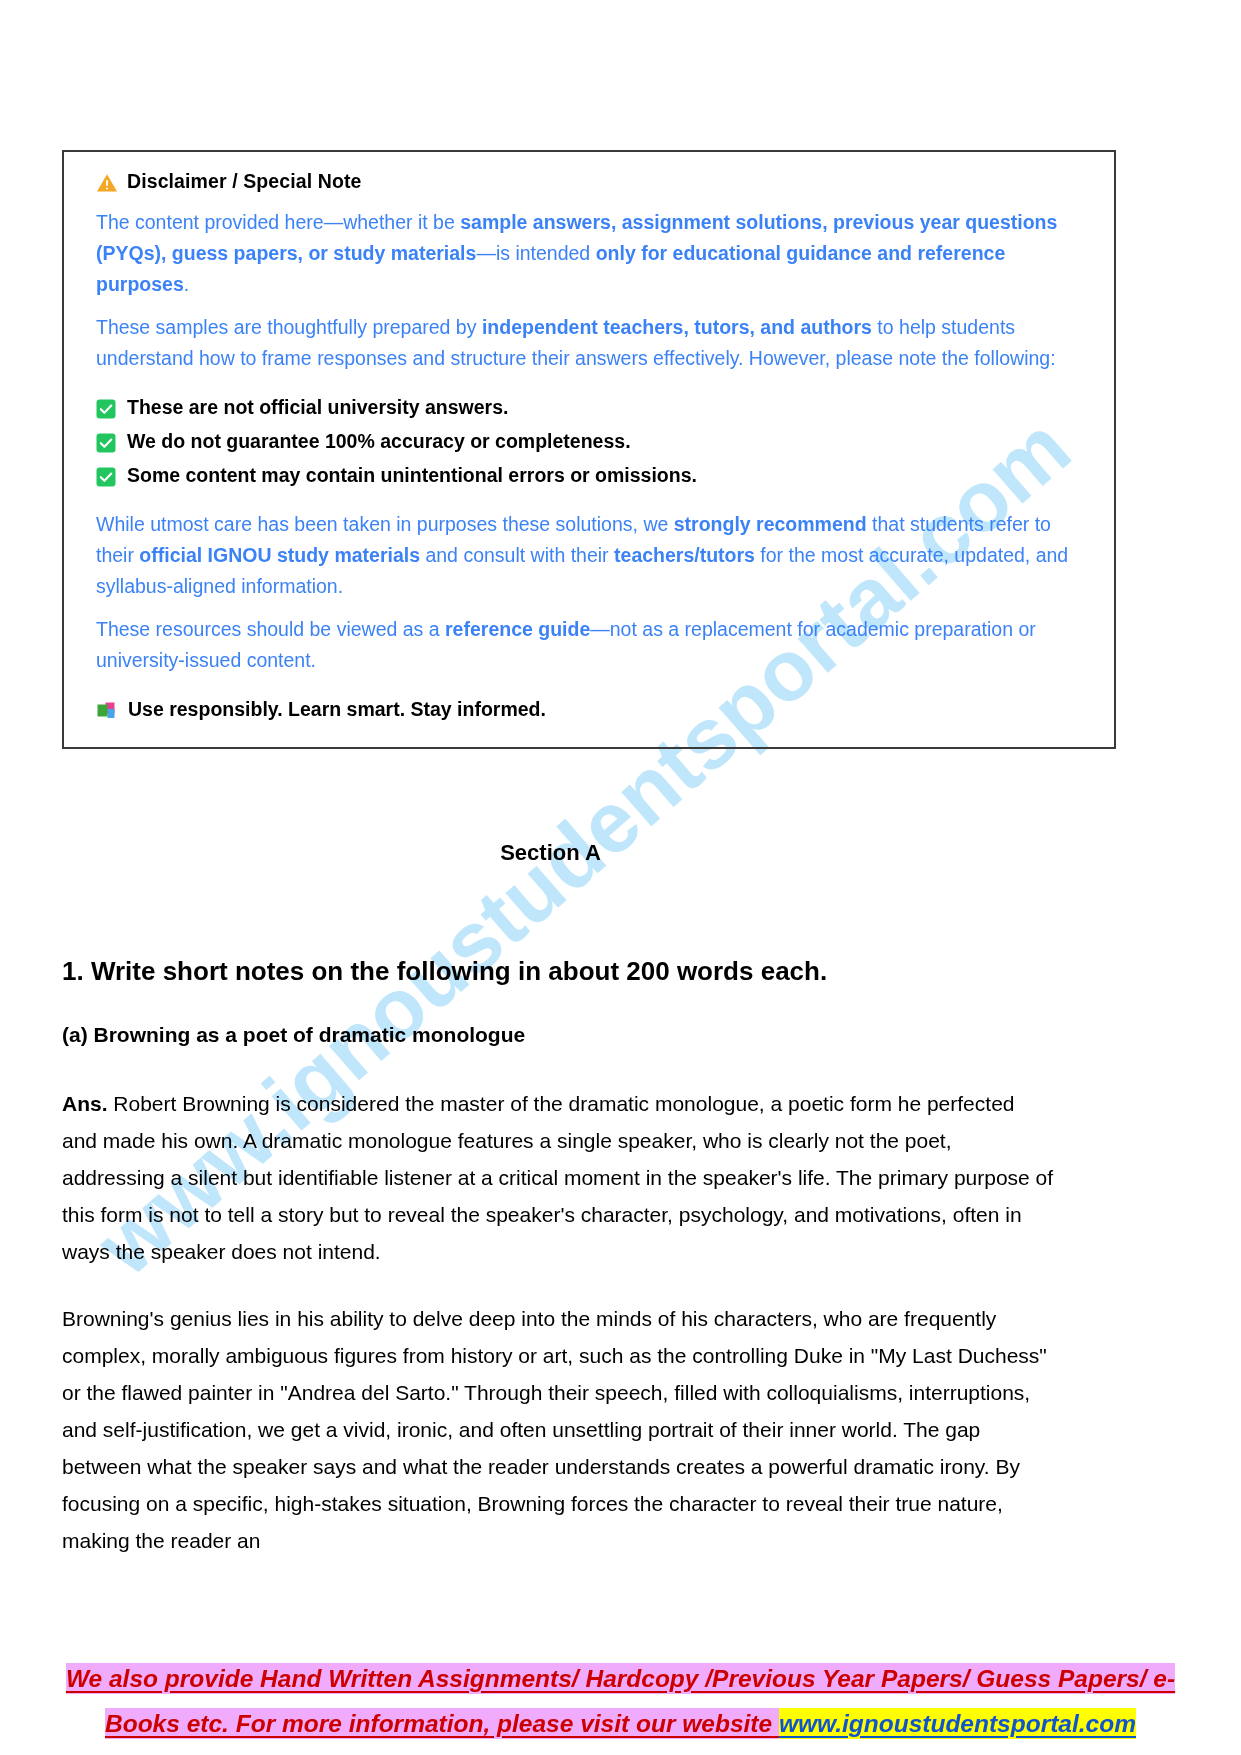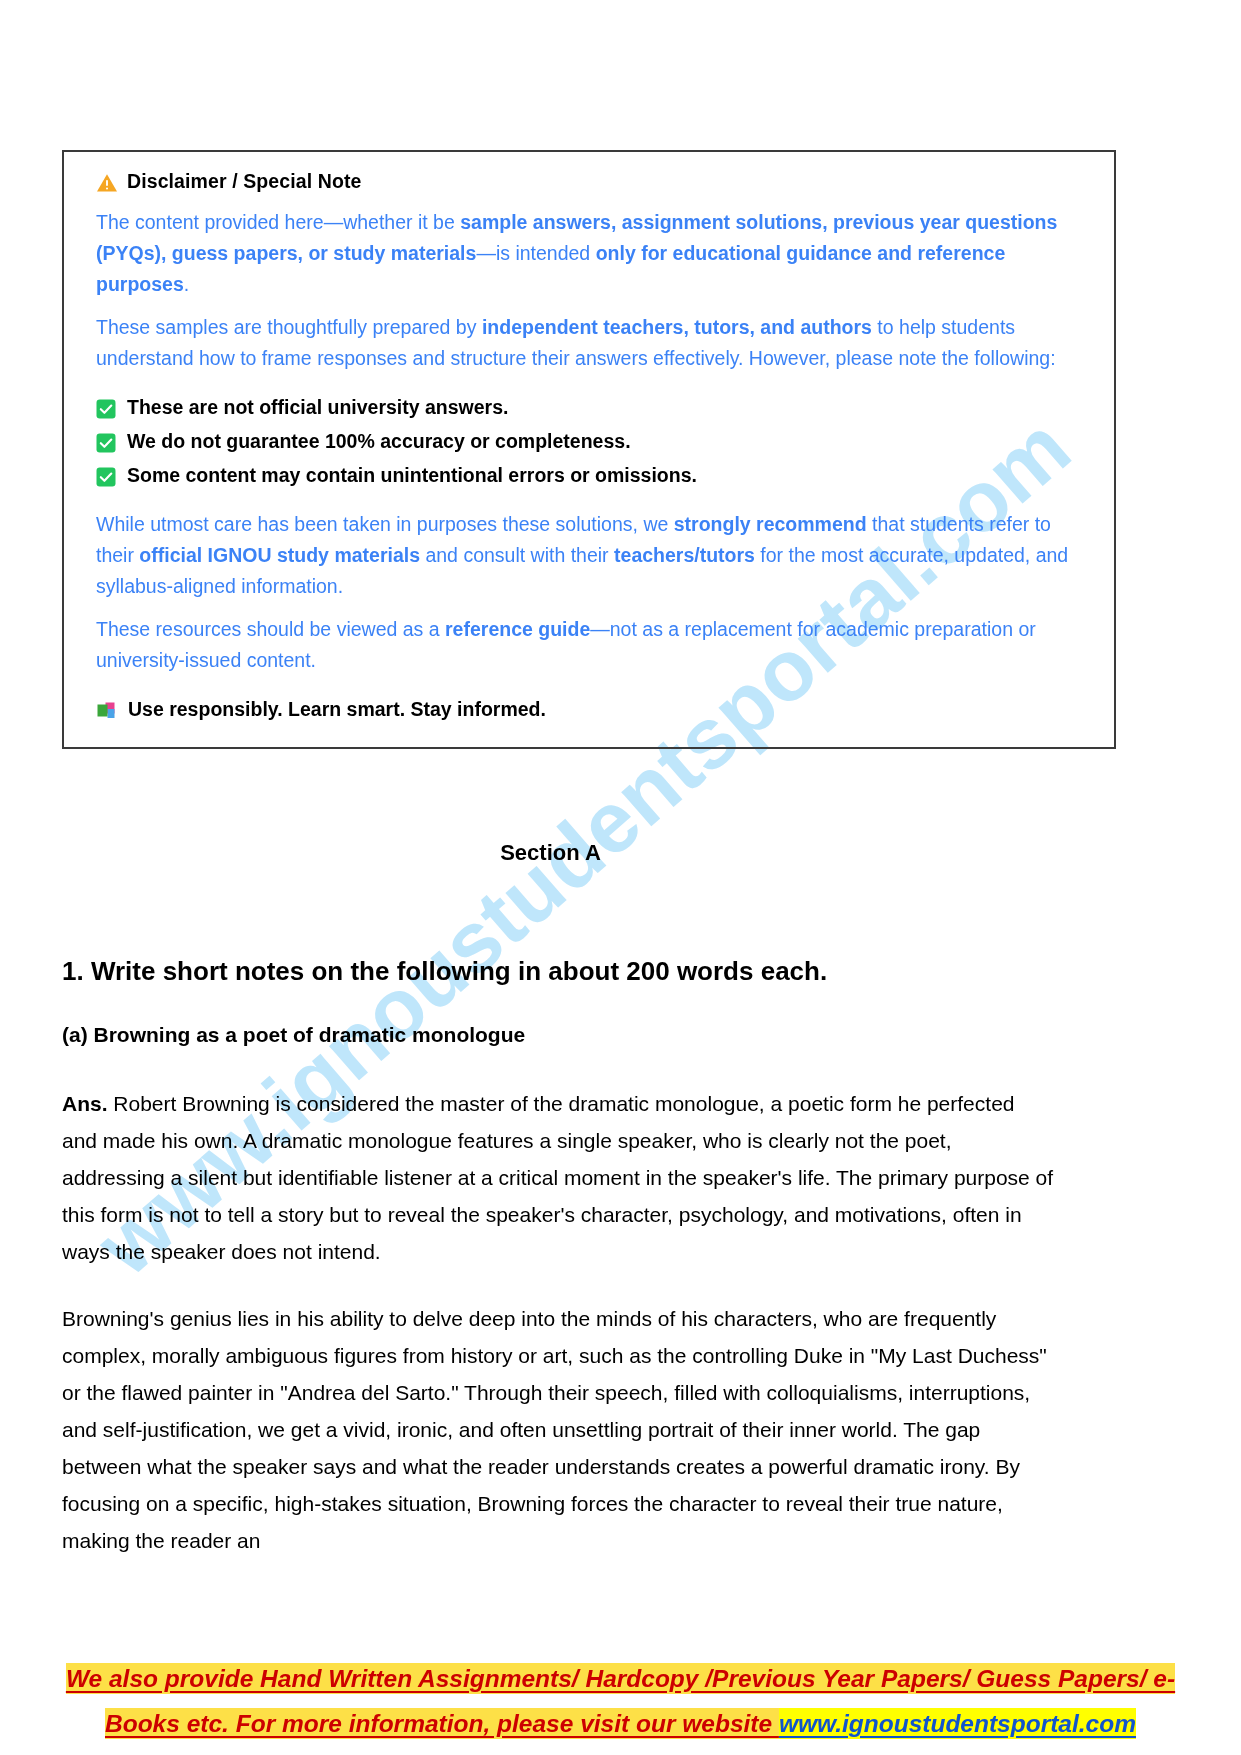--- a/index.html
+++ b/index.html
@@ -167,21 +167,21 @@
     top: 1658px;
     width: 1241px;
     text-align: center;
   }
   .footer-line {
     display: block;
     text-align: center;
     line-height: 42px;
   }
   .footer-seg {
-    background: #fde047;
+    background: #f0abfc;
     color: #cc0000;
     font-weight: 700;
     font-style: italic;
     font-size: 24.5px;
     text-decoration: underline;
     text-decoration-color: #cc0000;
     text-underline-offset: 4px;
     padding: 2px 0;
     box-decoration-break: clone;
     -webkit-box-decoration-break: clone;

